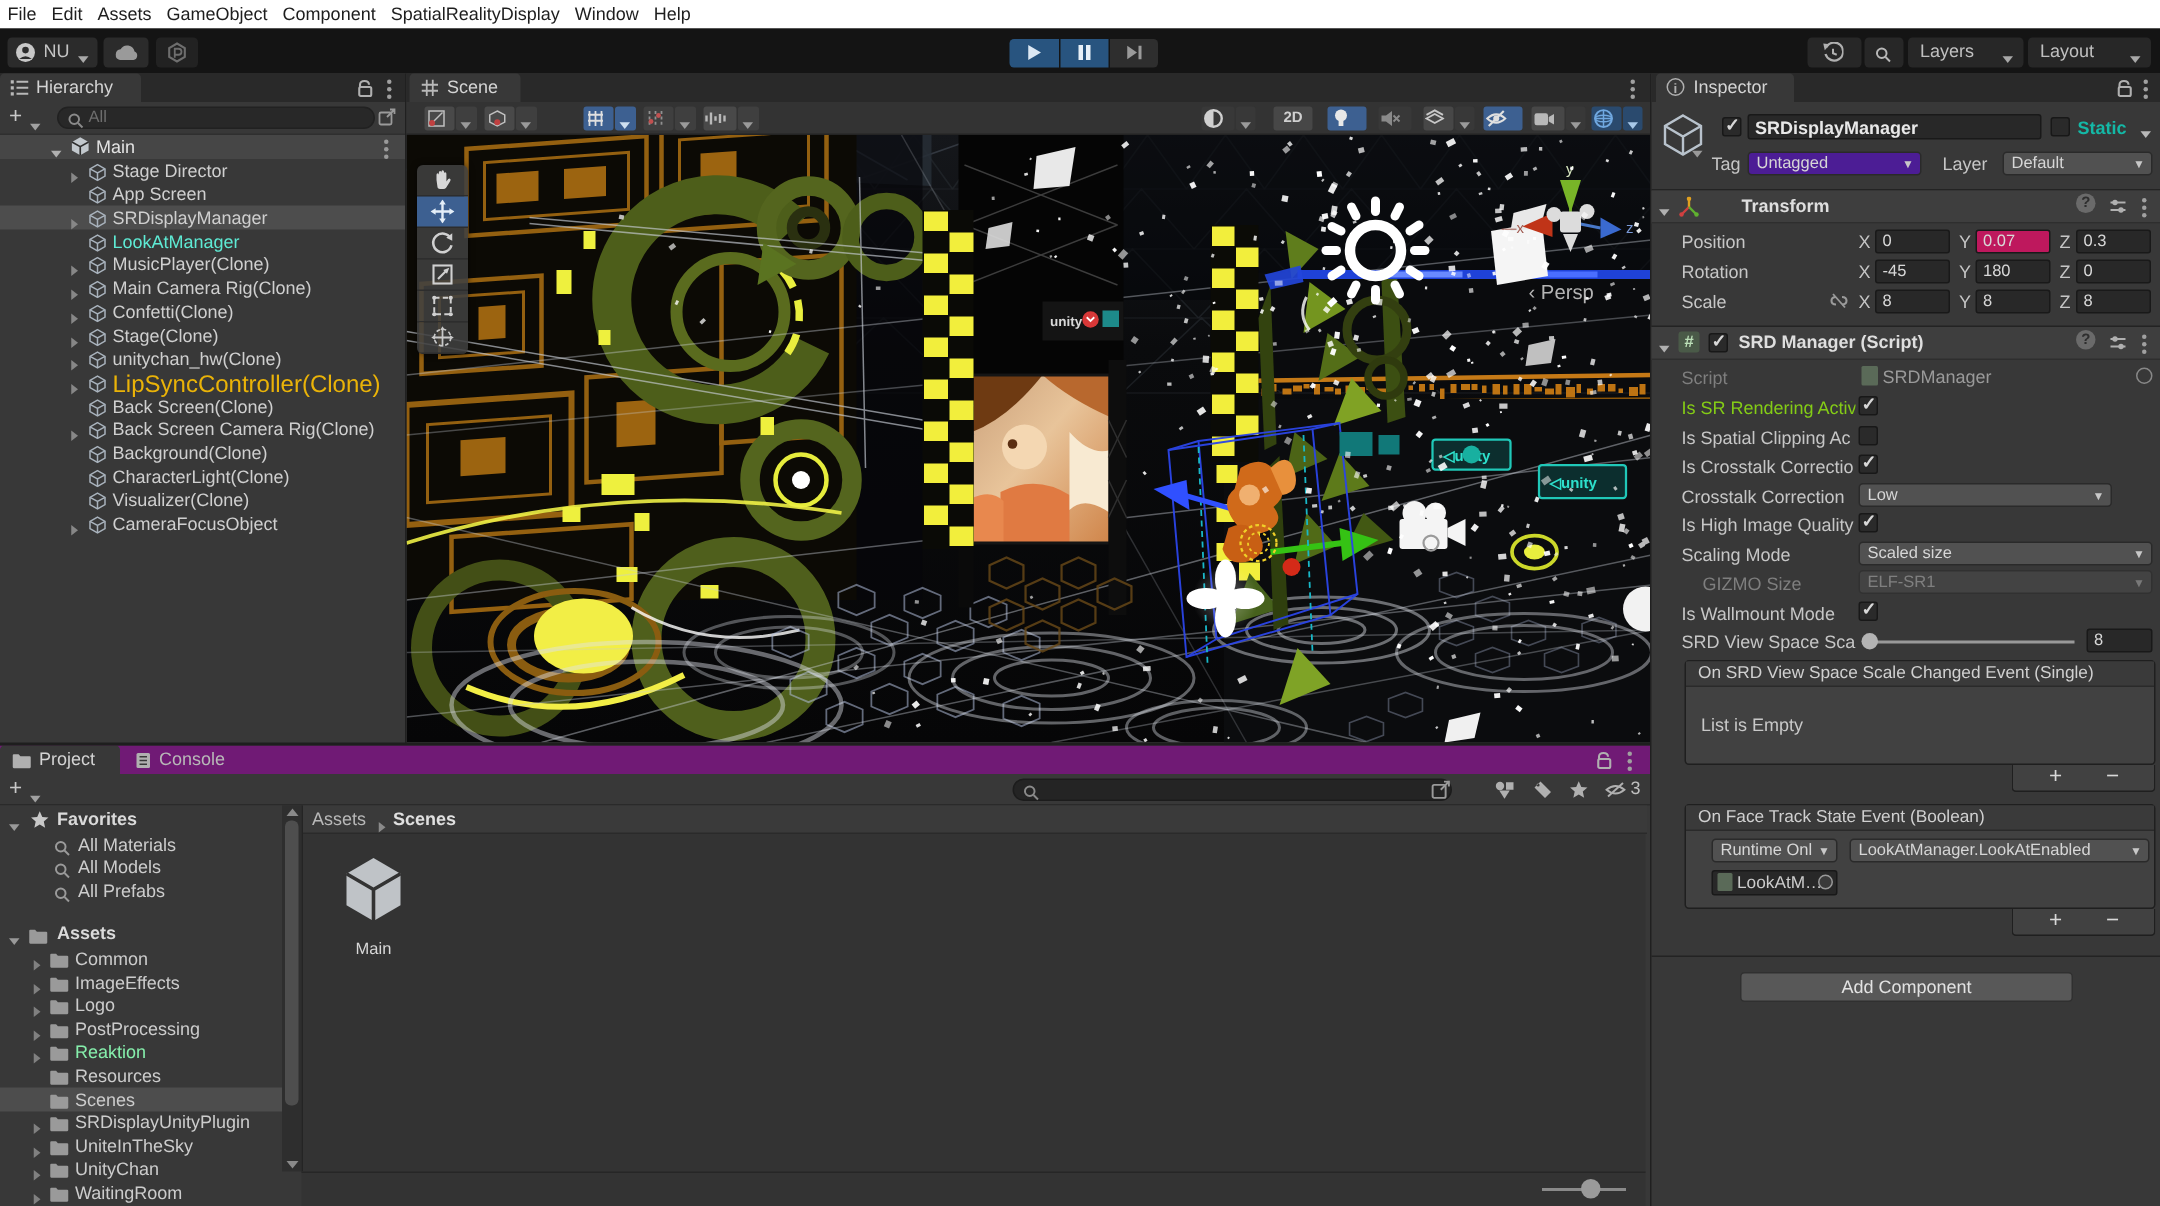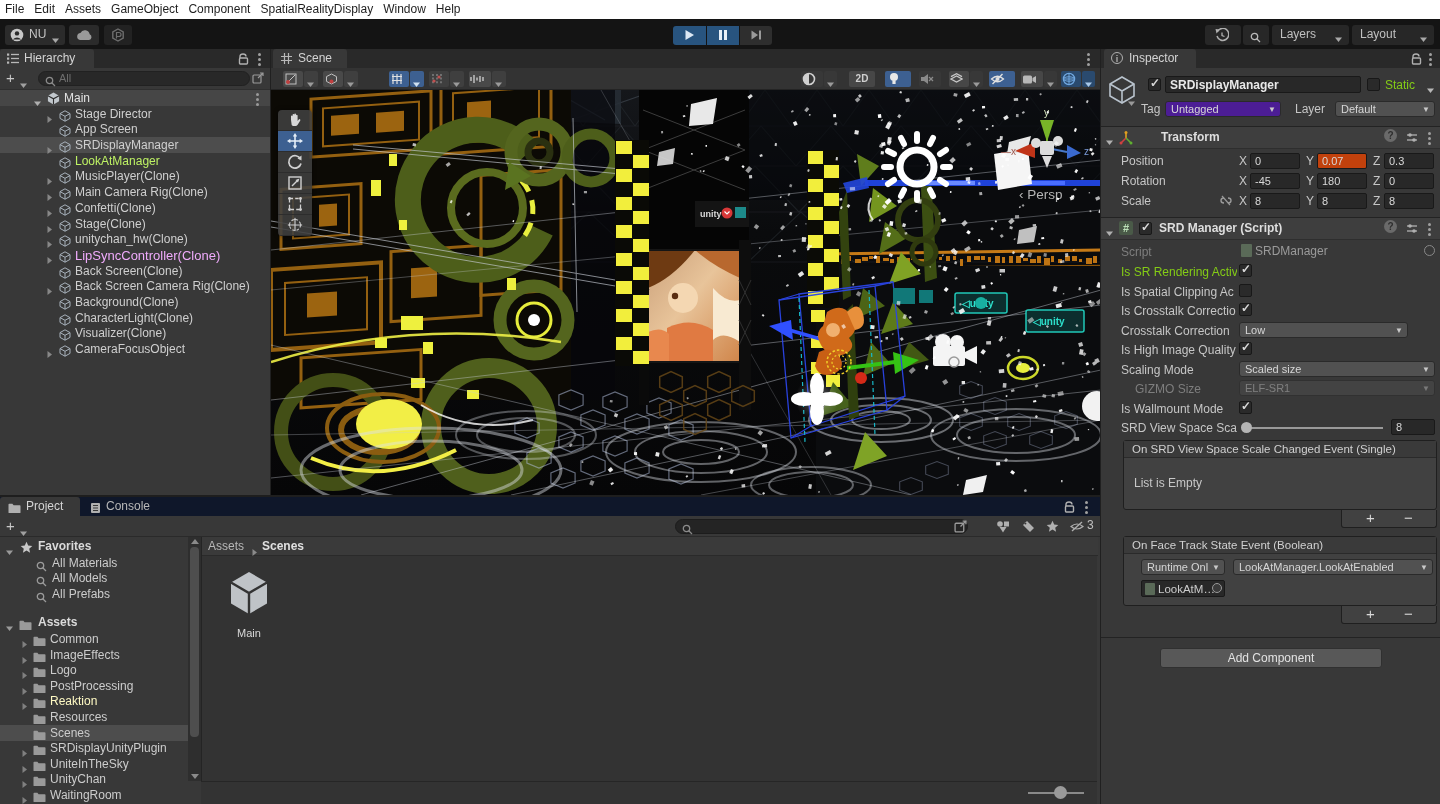--- a/index.html
+++ b/index.html
@@ -141,21 +141,21 @@
             <path d="M6 0.8 L11 3.6 L11 8.4 L6 11.2 L1 8.4 L1 3.6 Z" fill="none" stroke="#a8b2bc" stroke-width="1.0"></path>
             <path d="M1 3.6 L6 6.3 L11 3.6 M6 6.3 L6 11.2" fill="none" stroke="#a8b2bc" stroke-width="1.0"></path>
           </svg></span>
         <span style="position:absolute;left:75px;top:1px;color:#cfcfcf;font-size:12px">SRDisplayManager</span>
       </div>
       <div style="position:absolute;left:0;top:63px;width:270px;height:16px;">
         <span style="position:absolute;left:59px;top:2px"><svg width="12" height="12" viewBox="0 0 12 12" style="flex:none">
             <path d="M6 0.8 L11 3.6 L11 8.4 L6 11.2 L1 8.4 L1 3.6 Z" fill="none" stroke="#a8b2bc" stroke-width="1.0"></path>
             <path d="M1 3.6 L6 6.3 L11 3.6 M6 6.3 L6 11.2" fill="none" stroke="#a8b2bc" stroke-width="1.0"></path>
           </svg></span>
-        <span style="position:absolute;left:75px;top:1px;color:#bef264;font-size:12px">LookAtManager</span>
+        <span style="position:absolute;left:75px;top:1px;color:#5eead4;font-size:12px">LookAtManager</span>
       </div>
       <div style="position:absolute;left:0;top:78px;width:270px;height:16px;">
         <span style="position:absolute;left:45px;top:4px"><svg width="9" height="9" viewBox="0 0 9 9" style="flex:none">
             <path d="M2.5 1 L7 4.5 L2.5 8 Z" fill="#878787"></path>
           </svg></span>
         <span style="position:absolute;left:59px;top:2px"><svg width="12" height="12" viewBox="0 0 12 12" style="flex:none">
             <path d="M6 0.8 L11 3.6 L11 8.4 L6 11.2 L1 8.4 L1 3.6 Z" fill="none" stroke="#a8b2bc" stroke-width="1.0"></path>
             <path d="M1 3.6 L6 6.3 L11 3.6 M6 6.3 L6 11.2" fill="none" stroke="#a8b2bc" stroke-width="1.0"></path>
           </svg></span>
         <span style="position:absolute;left:75px;top:1px;color:#cfcfcf;font-size:12px">MusicPlayer(Clone)</span>
@@ -201,21 +201,21 @@
         <span style="position:absolute;left:75px;top:1px;color:#cfcfcf;font-size:12px">unitychan_hw(Clone)</span>
       </div>
       <div style="position:absolute;left:0;top:157px;width:270px;height:16px;">
         <span style="position:absolute;left:45px;top:4px"><svg width="9" height="9" viewBox="0 0 9 9" style="flex:none">
             <path d="M2.5 1 L7 4.5 L2.5 8 Z" fill="#878787"></path>
           </svg></span>
         <span style="position:absolute;left:59px;top:2px"><svg width="12" height="12" viewBox="0 0 12 12" style="flex:none">
             <path d="M6 0.8 L11 3.6 L11 8.4 L6 11.2 L1 8.4 L1 3.6 Z" fill="none" stroke="#a8b2bc" stroke-width="1.0"></path>
             <path d="M1 3.6 L6 6.3 L11 3.6 M6 6.3 L6 11.2" fill="none" stroke="#a8b2bc" stroke-width="1.0"></path>
           </svg></span>
-        <span style="position:absolute;left:75px;top:1px;color:#f0abfc;font-size:13px">LipSyncController(Clone)</span>
+        <span style="position:absolute;left:75px;top:1px;color:#eab308;font-size:16px">LipSyncController(Clone)</span>
       </div>
       <div style="position:absolute;left:0;top:173px;width:270px;height:16px;">
         <span style="position:absolute;left:59px;top:2px"><svg width="12" height="12" viewBox="0 0 12 12" style="flex:none">
             <path d="M6 0.8 L11 3.6 L11 8.4 L6 11.2 L1 8.4 L1 3.6 Z" fill="none" stroke="#a8b2bc" stroke-width="1.0"></path>
             <path d="M1 3.6 L6 6.3 L11 3.6 M6 6.3 L6 11.2" fill="none" stroke="#a8b2bc" stroke-width="1.0"></path>
           </svg></span>
         <span style="position:absolute;left:75px;top:1px;color:#cfcfcf;font-size:12px">Back Screen(Clone)</span>
       </div>
       <div style="position:absolute;left:0;top:188px;width:270px;height:16px;">
         <span style="position:absolute;left:45px;top:4px"><svg width="9" height="9" viewBox="0 0 9 9" style="flex:none">
@@ -1096,21 +1096,21 @@
               <polygon points="8,0.5 6.5,3 9.5,3"></polygon>
               <polygon points="0.5,8 3,6.5 3,9.5"></polygon>
               <polygon points="15.5,8 13,6.5 13,9.5"></polygon>
             </g>
           </svg>
         </div>
       </div>
     </div>
   </div>
 <div class="abs" style="left:0;top:497px;width:1100px;height:307px;background:#383838">
-    <div class="abs" style="left:0;top:0;width:1104px;height:19px;background:#0f172a">
+    <div class="abs" style="left:0;top:0;width:1104px;height:19px;background:#701a75">
       <div class="abs" style="left:0;top:0;width:80px;height:19px;background:#383838;border-radius:3px 3px 0 0">
         <span style="position:absolute;left:8px;top:3px"><svg width="13" height="11" viewBox="0 0 13 11" style="flex:none">
             <path d="M0.5 1.5 Q0.5 0.8 1.2 0.8 L4.4 0.8 L5.6 2.2 L11.8 2.2 Q12.5 2.2 12.5 2.9 L12.5 9.4 Q12.5 10.1 11.8 10.1 L1.2 10.1 Q0.5 10.1 0.5 9.4 Z" fill="#b0b0b0"></path>
           </svg></span>
         <span style="position:absolute;left:26px;top:2px;color:#d4d4d4;font-size:12px">Project</span>
       </div>
       <div class="abs" style="left:82px;top:0;width:84px;height:19px">
         <span style="position:absolute;left:8px;top:3px"><svg width="11" height="12" viewBox="0 0 11 12" style="flex:none">
             <rect x="1" y="1" width="9" height="10" rx="1" fill="#b0b0b0"></rect>
             <g stroke="#383838" stroke-width="1">
@@ -1239,21 +1239,21 @@
           </svg></span>
         <span style="position:absolute;left:50px;top:1px;color:#cccccc;font-size:12px">PostProcessing</span>
       </div>
       <div style="position:absolute;left:0;top:156px;height:16px;width:188px;">
         <span style="position:absolute;left:20px;top:4px"><svg width="9" height="9" viewBox="0 0 9 9" style="flex:none">
             <path d="M2.5 1 L7 4.5 L2.5 8 Z" fill="#808080"></path>
           </svg></span>
         <span style="position:absolute;left:33px;top:2px"><svg width="13" height="11" viewBox="0 0 13 11" style="flex:none">
             <path d="M0.5 1.5 Q0.5 0.8 1.2 0.8 L4.4 0.8 L5.6 2.2 L11.8 2.2 Q12.5 2.2 12.5 2.9 L12.5 9.4 Q12.5 10.1 11.8 10.1 L1.2 10.1 Q0.5 10.1 0.5 9.4 Z" fill="#9a9a9a"></path>
           </svg></span>
-        <span style="position:absolute;left:50px;top:1px;color:#fef9c3;font-size:12px">Reaktion</span>
+        <span style="position:absolute;left:50px;top:1px;color:#86efac;font-size:12px">Reaktion</span>
       </div>
       <div style="position:absolute;left:0;top:172px;height:16px;width:188px;">
         <span style="position:absolute;left:33px;top:2px"><svg width="13" height="11" viewBox="0 0 13 11" style="flex:none">
             <path d="M0.5 1.5 Q0.5 0.8 1.2 0.8 L4.4 0.8 L5.6 2.2 L11.8 2.2 Q12.5 2.2 12.5 2.9 L12.5 9.4 Q12.5 10.1 11.8 10.1 L1.2 10.1 Q0.5 10.1 0.5 9.4 Z" fill="#9a9a9a"></path>
           </svg></span>
         <span style="position:absolute;left:50px;top:1px;color:#cccccc;font-size:12px">Resources</span>
       </div>
       <div style="position:absolute;left:0;top:188px;height:16px;width:188px;background:#4d4d4d;">
         <span style="position:absolute;left:33px;top:2px"><svg width="13" height="11" viewBox="0 0 13 11" style="flex:none">
             <path d="M0.5 1.5 Q0.5 0.8 1.2 0.8 L4.4 0.8 L5.6 2.2 L11.8 2.2 Q12.5 2.2 12.5 2.9 L12.5 9.4 Q12.5 10.1 11.8 10.1 L1.2 10.1 Q0.5 10.1 0.5 9.4 Z" fill="#9a9a9a"></path>
@@ -1343,21 +1343,21 @@
       <path d="M3 9 L15 16 L27 9 M15 16 L15 28" fill="none" stroke="#b8c2cc" stroke-width="1.6"></path>
     </svg>
     <span style="position:absolute;left:26px;top:45px"><svg width="9" height="9" viewBox="0 0 9 9" style="flex:none">
         <path d="M1 2.5 L4.5 7 L8 2.5 Z" fill="#999"></path>
       </svg></span>
     <div style="position:absolute;left:47px;top:29px;width:13px;height:13px;background:#2a2a2a;border:1px solid #181818;border-radius:2px;">
       <span style="position:absolute;left:1px;top:-3px;color:#d8d8d8;font-size:12px;font-weight:bold">✓</span>
     </div>
     <div style="position:absolute;left:64px;top:27px;width:196px;height:17px;background:#282828;border:1px solid #191919;border-radius:2px;color:#e8e8e8;font-size:12px;line-height:16px;padding-left:4px;text-align:left;font-weight:bold;overflow:hidden;white-space:nowrap">SRDisplayManager</div>
     <div style="position:absolute;left:266px;top:29px;width:13px;height:13px;background:#2a2a2a;border:1px solid #181818;border-radius:2px;"></div>
-    <div style="position:absolute;left:284px;top:29px;color:#84cc16;font-size:12px;font-weight:normal;white-space:nowrap;overflow:hidden">Static</div>
+    <div style="position:absolute;left:284px;top:29px;color:#14b8a6;font-size:12px;font-weight:bold;white-space:nowrap;overflow:hidden">Static</div>
     <span style="position:absolute;left:325px;top:32px"><svg width="9" height="9" viewBox="0 0 9 9" style="flex:none">
         <path d="M1 2.5 L4.5 7 L8 2.5 Z" fill="#b8b8b8"></path>
       </svg></span>
     <div style="position:absolute;left:40px;top:53px;color:#c6c6c6;font-size:12px;font-weight:normal;white-space:nowrap;overflow:hidden">Tag</div>
     <div style="position:absolute;left:64px;top:52px;width:116px;height:16px;background:#4c1d95;border:1px solid #2a2a2a;border-radius:3px;color:#d6d6d6;font-size:11px;line-height:15px;padding-left:5px;overflow:hidden;white-space:nowrap">Untagged<span style="position:absolute;right:4px;top:0;color:#c8c8c8;font-size:8px">▼</span></div>
     <div style="position:absolute;left:194px;top:53px;color:#c6c6c6;font-size:12px;font-weight:normal;white-space:nowrap;overflow:hidden">Layer</div>
     <div style="position:absolute;left:234px;top:52px;width:100px;height:16px;background:#515151;border:1px solid #2a2a2a;border-radius:3px;color:#d6d6d6;font-size:11px;line-height:15px;padding-left:5px;overflow:hidden;white-space:nowrap">Default<span style="position:absolute;right:4px;top:0;color:#c8c8c8;font-size:8px">▼</span></div>
     <div style="position:absolute;left:0;top:77px;width:340px;height:1px;background:#232323"></div>
     <div style="position:absolute;left:0;top:78px;width:340px;height:22px;background:#3e3e3e;border-bottom:1px solid #2e2e2e">
       <span style="position:absolute;left:4px;top:6px"><svg width="9" height="9" viewBox="0 0 9 9" style="flex:none">
@@ -1384,21 +1384,21 @@
       <div style="position:absolute;left:327px;top:5px;width:3px;">
         <div style="width:3px;height:3px;border-radius:50%;background:#a0a0a0;margin-bottom:2px"></div>
         <div style="width:3px;height:3px;border-radius:50%;background:#a0a0a0;margin-bottom:2px"></div>
         <div style="width:3px;height:3px;border-radius:50%;background:#a0a0a0"></div>
       </div>
     </div>
     <div style="position:absolute;left:20px;top:105px;color:#c6c6c6;font-size:12px;font-weight:normal;white-space:nowrap;overflow:hidden">Position</div>
     <div style="position:absolute;left:138px;top:105px;color:#c6c6c6;font-size:12px;font-weight:normal;white-space:nowrap;overflow:hidden">X</div>
     <div style="position:absolute;left:149px;top:104px;width:50px;height:16px;background:#282828;border:1px solid #191919;border-radius:2px;color:#d8d8d8;font-size:11px;line-height:15px;padding-left:4px;text-align:left;font-weight:normal;overflow:hidden;white-space:nowrap">0</div>
     <div style="position:absolute;left:205px;top:105px;color:#c6c6c6;font-size:12px;font-weight:normal;white-space:nowrap;overflow:hidden">Y</div>
-    <div style="position:absolute;left:216px;top:104px;width:50px;height:16px;background:#c2410c;border:1px solid #191919;border-radius:2px;color:#d8d8d8;font-size:11px;line-height:15px;padding-left:4px;text-align:left;font-weight:normal;overflow:hidden;white-space:nowrap">0.07</div>
+    <div style="position:absolute;left:216px;top:104px;width:50px;height:16px;background:#be185d;border:1px solid #191919;border-radius:2px;color:#d8d8d8;font-size:11px;line-height:15px;padding-left:4px;text-align:left;font-weight:normal;overflow:hidden;white-space:nowrap">0.07</div>
     <div style="position:absolute;left:272px;top:105px;color:#c6c6c6;font-size:12px;font-weight:normal;white-space:nowrap;overflow:hidden">Z</div>
     <div style="position:absolute;left:283px;top:104px;width:50px;height:16px;background:#282828;border:1px solid #191919;border-radius:2px;color:#d8d8d8;font-size:11px;line-height:15px;padding-left:4px;text-align:left;font-weight:normal;overflow:hidden;white-space:nowrap">0.3</div>
     <div style="position:absolute;left:20px;top:125px;color:#c6c6c6;font-size:12px;font-weight:normal;white-space:nowrap;overflow:hidden">Rotation</div>
     <div style="position:absolute;left:138px;top:125px;color:#c6c6c6;font-size:12px;font-weight:normal;white-space:nowrap;overflow:hidden">X</div>
     <div style="position:absolute;left:149px;top:124px;width:50px;height:16px;background:#282828;border:1px solid #191919;border-radius:2px;color:#d8d8d8;font-size:11px;line-height:15px;padding-left:4px;text-align:left;font-weight:normal;overflow:hidden;white-space:nowrap">-45</div>
     <div style="position:absolute;left:205px;top:125px;color:#c6c6c6;font-size:12px;font-weight:normal;white-space:nowrap;overflow:hidden">Y</div>
     <div style="position:absolute;left:216px;top:124px;width:50px;height:16px;background:#282828;border:1px solid #191919;border-radius:2px;color:#d8d8d8;font-size:11px;line-height:15px;padding-left:4px;text-align:left;font-weight:normal;overflow:hidden;white-space:nowrap">180</div>
     <div style="position:absolute;left:272px;top:125px;color:#c6c6c6;font-size:12px;font-weight:normal;white-space:nowrap;overflow:hidden">Z</div>
     <div style="position:absolute;left:283px;top:124px;width:50px;height:16px;background:#282828;border:1px solid #191919;border-radius:2px;color:#d8d8d8;font-size:11px;line-height:15px;padding-left:4px;text-align:left;font-weight:normal;overflow:hidden;white-space:nowrap">0</div>
     <div style="position:absolute;left:20px;top:145px;color:#c6c6c6;font-size:12px;font-weight:normal;white-space:nowrap;overflow:hidden">Scale</div>

